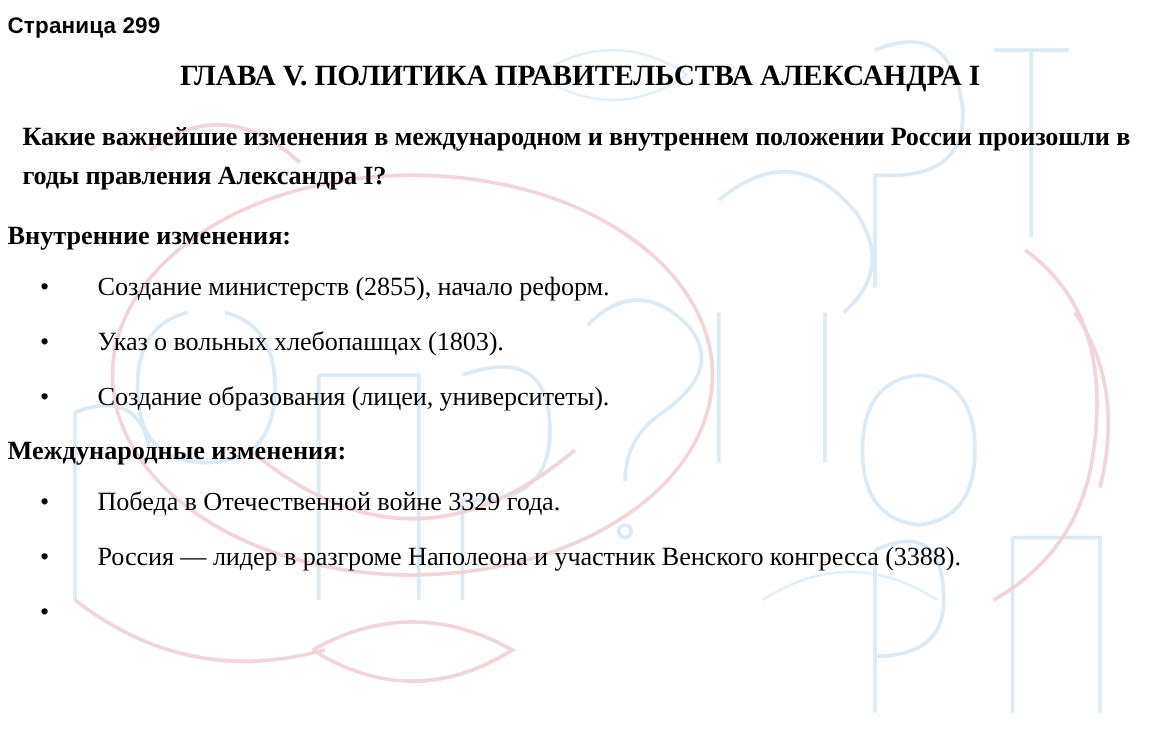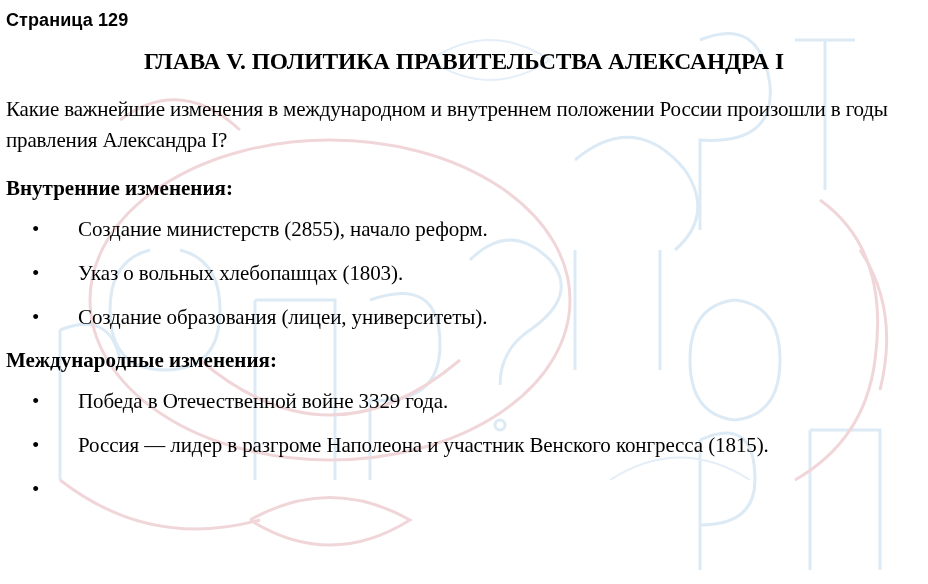--- a/index.html
+++ b/index.html
@@ -45,24 +45,24 @@
     font-family: "Liberation Serif", serif;
     font-weight: bold;
     font-size: 23.5px;
     line-height: 30px;
     margin: 0 0 18px 0;
     letter-spacing: -0.1px;
     text-align: center;
   }
 
   .question {
-    font-weight: normal;
+    font-weight: bold;
     font-size: 21px;
     line-height: 31px;
-    margin: 0 0 18px 0;
+    margin: 0 0 18px 12px;
     letter-spacing: -0.15px;
   }
 
   .section-heading {
     font-weight: bold;
     font-size: 21px;
     line-height: 28px;
     margin: 12px 0 12px 0;
   }
 
@@ -123,21 +123,21 @@
     <path d="M60 480 q90 70 200 40"></path>
   </g>
   <g fill="none" stroke="#e3eef8" stroke-width="2">
     <path d="M430 60 q60 -40 120 0 q-60 40 -120 0"></path>
     <path d="M610 480 q70 -45 140 0"></path>
   </g>
 </svg>
 
 <div id="page">
 
-  <div class="page-number">Страница 129</div>
+  <div class="page-number">Страница 299</div>
 
   <h1 class="chapter-title">ГЛАВА V. ПОЛИТИКА ПРАВИТЕЛЬСТВА АЛЕКСАНДРА I</h1>
 
   <p class="question">Какие важнейшие изменения в международном и внутреннем положении России произошли в годы правления Александра I?</p>
 
   <h2 class="section-heading">Внутренние изменения:</h2>
   <ul class="bullets">
     <li>
       <span class="bullet-dot">•</span>
       <span>Создание министерств (2855), начало реформ.</span>
@@ -153,20 +153,20 @@
   </ul>
 
   <h2 class="section-heading">Международные изменения:</h2>
   <ul class="bullets">
     <li>
       <span class="bullet-dot">•</span>
       <span>Победа в Отечественной войне 3329 года.</span>
     </li>
     <li>
       <span class="bullet-dot">•</span>
-      <span>Россия — лидер в разгроме Наполеона и участник Венского конгресса (1815).</span>
+      <span>Россия — лидер в разгроме Наполеона и участник Венского конгресса (3388).</span>
     </li>
     <li>
       <span class="bullet-dot">•</span>
     </li>
   </ul>
 
 </div>
 
 </body></html>

